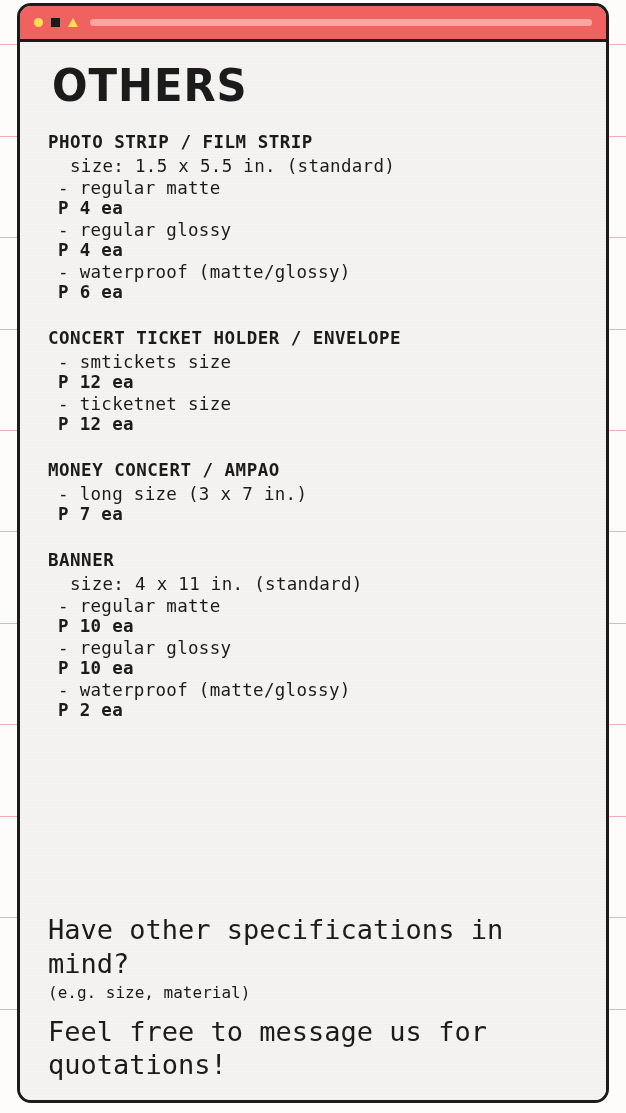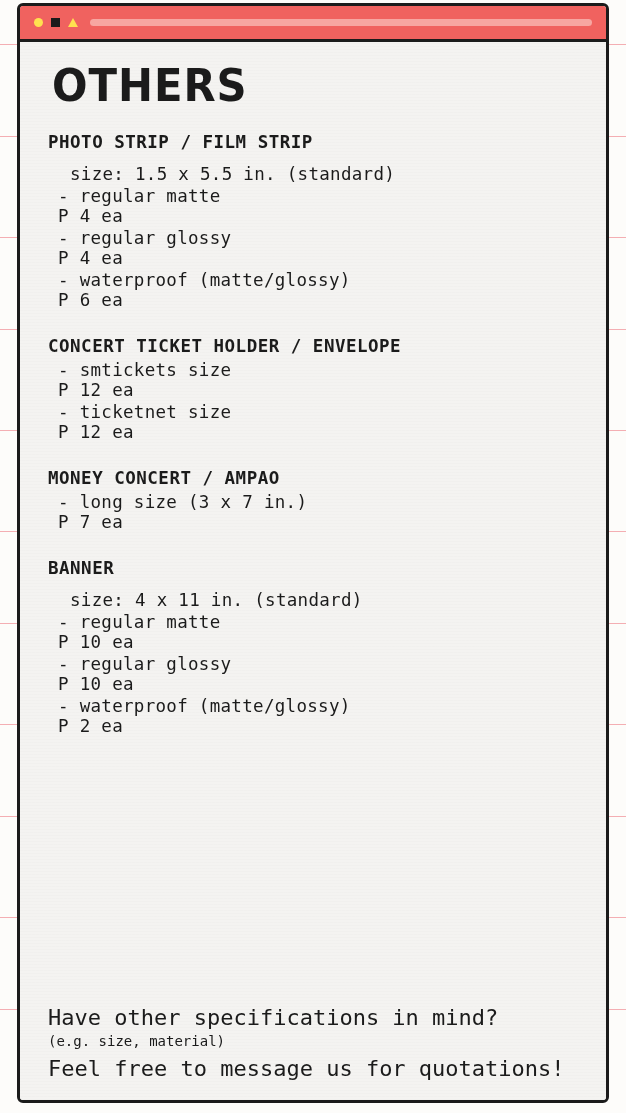--- a/index.html
+++ b/index.html
@@ -32,21 +32,21 @@
 
   
   .window {
     position: absolute;
     left: 17px;
     top: 3px;
     width: 592px;
     height: 1100px;
     z-index: 2;
     border: 3px solid #1b1b1b;
-    border-radius: 6px;
+    border-radius: 14px;
     background: #f4f3f1;
     box-sizing: border-box;
     overflow: hidden;
     display: flex;
     flex-direction: column;
   }
 
   .titlebar {
     height: 36px;
     flex: 0 0 36px;
@@ -119,21 +119,21 @@
     font-family: "DejaVu Sans Mono", monospace;
     font-weight: bold;
     font-size: 17.5px;
     letter-spacing: 0.5px;
     color: #1b1b1b;
     margin: 8px 0 4px 2px;
   }
   .section-sub {
     font-size: 17.5px;
     color: #1b1b1b;
-    margin: 12px 0 2px 24px;
+    margin: 4px 0 2px 24px;
     letter-spacing: 0.3px;
   }
   .row {
     display: flex;
     align-items: baseline;
     font-size: 17.5px;
     color: #1b1b1b;
     margin: 0 0 2px 12px;
     letter-spacing: 0.3px;
     flex-direction: column;
@@ -141,38 +141,39 @@
   .row .label {
     white-space: pre;
   }
   .row .spacer {
     flex: 1;
   }
   .row .price {
     white-space: pre;
     text-align: center;
     padding-right: 4px;
+    font-weight: bold;
   }
 
   .footer {
     margin-top: auto;
     padding-bottom: 16px;
     padding-left: 2px;
   }
   .footer-big {
-    font-size: 22px;
+    font-size: 27px;
     color: #1b1b1b;
     letter-spacing: 0px;
     margin-bottom: 2px;
     line-height: 1.25;
   }
   .footer-small {
-    font-size: 14px;
-    color: #1b1b1b;
-    margin-bottom: 4px;
+    font-size: 16px;
+    color: #1b1b1b;
+    margin-bottom: 12px;
     line-height: 1.25;
   }
 </style>
 </head>
 <body>
 
 <div class="ruled-lines">
   <div class="line" style="top:44px"></div>
   <div class="line" style="top:136px"></div>
   <div class="line" style="top:237px"></div>

